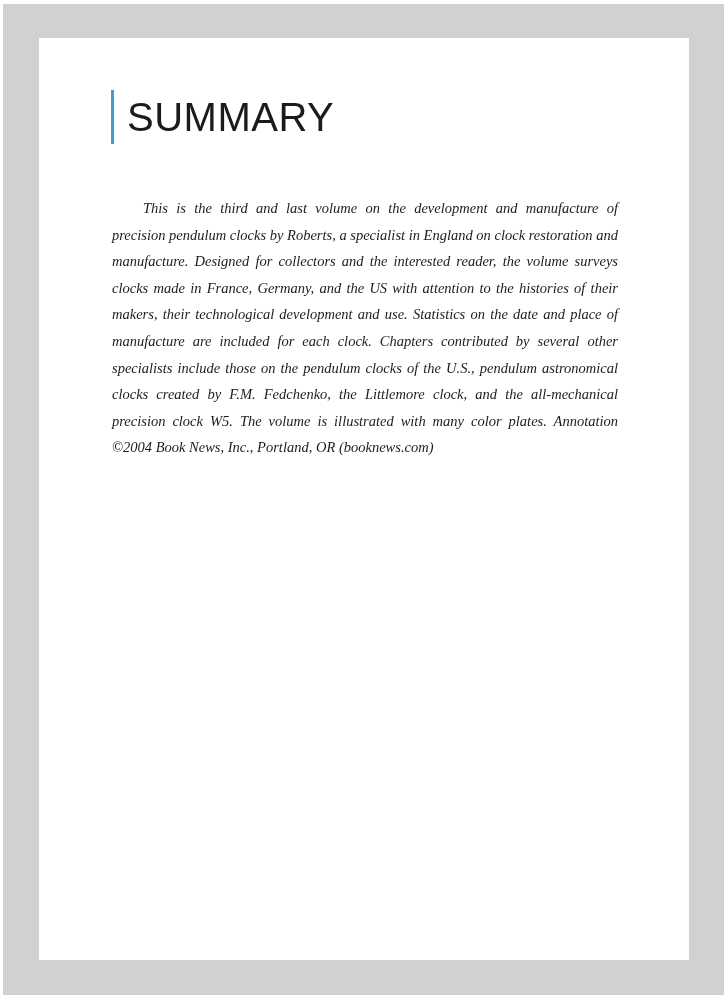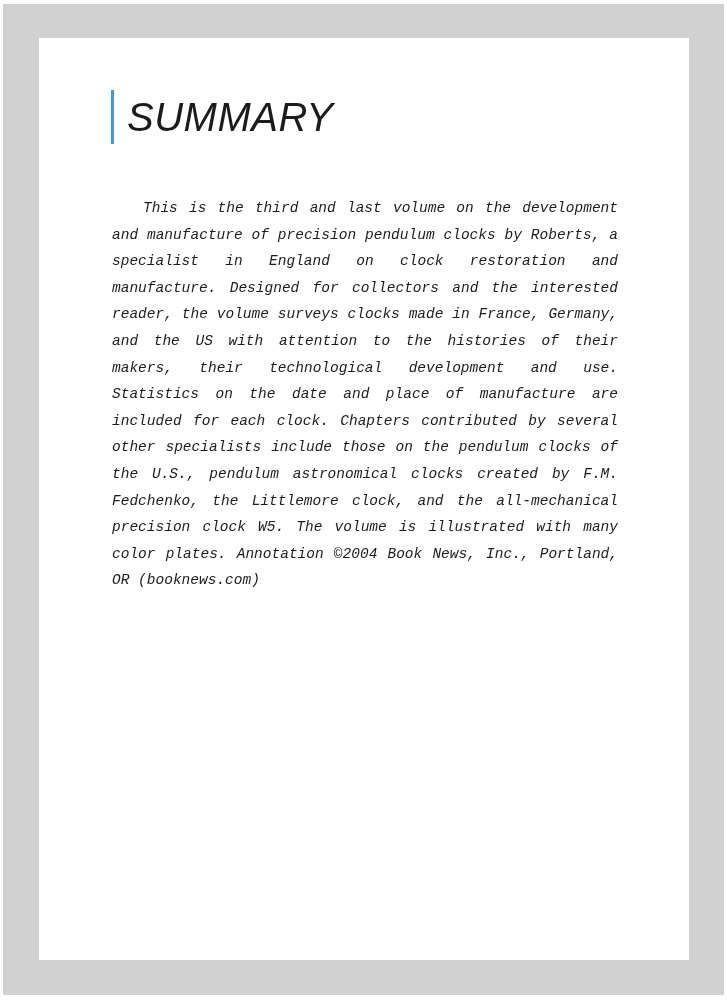--- a/index.html
+++ b/index.html
@@ -47,29 +47,28 @@
   }
   .title {
     margin: 0 0 0 13px;
     font-family: "Liberation Sans", sans-serif;
     font-weight: 300;
     font-size: 40px;
     line-height: 54px;
     letter-spacing: 0.5px;
     color: #1b1b1b;
     white-space: nowrap;
-    font-style: italic;
   }
   .body-text {
     position: absolute;
     left: 73px;
     top: 157px;
     width: 506px;
     margin: 0;
-    font-family: Liberation Mono, monospace;
+    font-family: Liberation Serif, serif;
     font-style: italic;
     font-size: 14.5px;
     line-height: 26.6px;
     color: var(--text, #1c1c1c);
     text-align: justify;
     text-indent: 31px;
   }
 </style>
 </head>
 <body>

